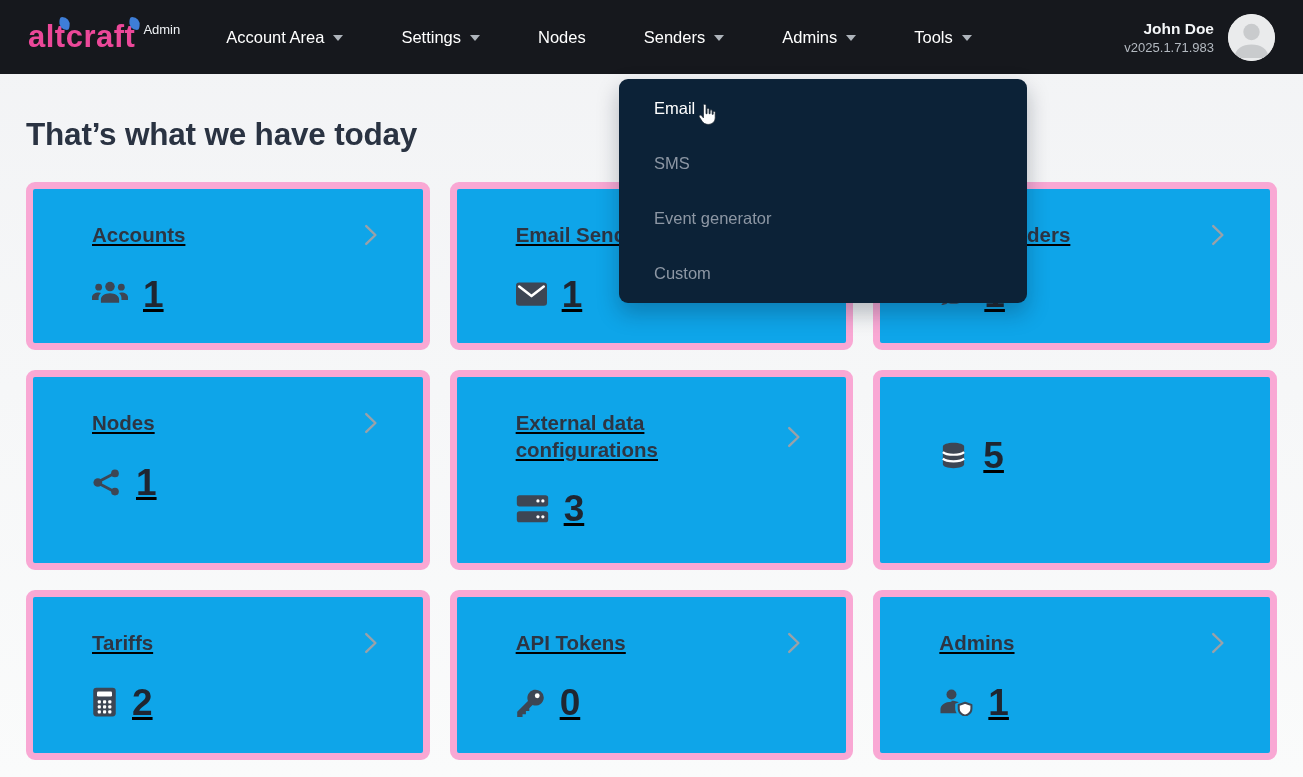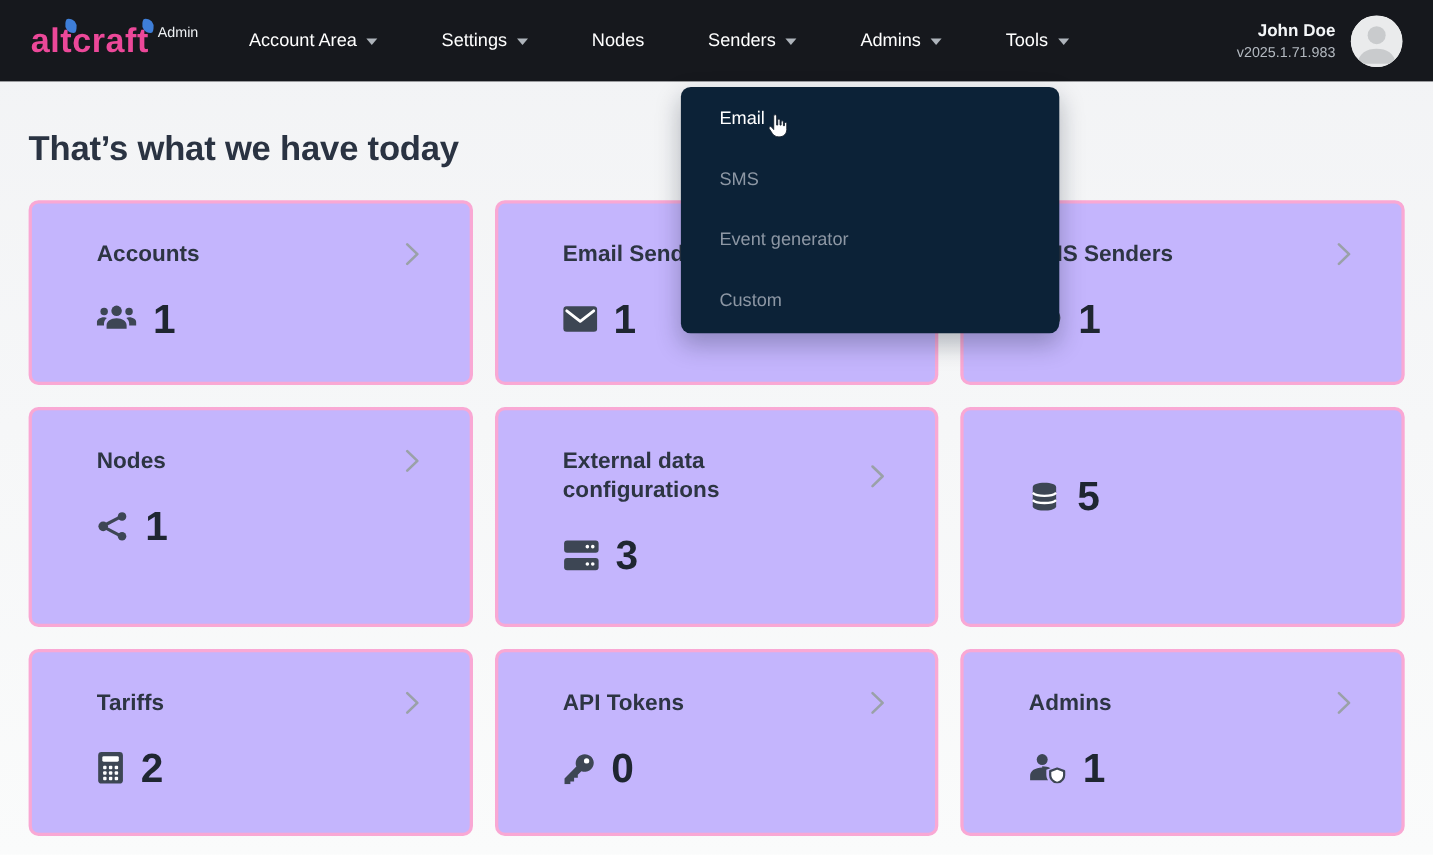--- a/index.html
+++ b/index.html
@@ -26,34 +26,34 @@
   .caret { width:0; height:0; border-left:5.5px solid transparent; border-right:5.5px solid transparent; border-top:6px solid #aeb4bb; margin-top:2px; }
 
   .user-area { margin-left:auto; display:flex; align-items:center; cursor:pointer; }
   .user-text { text-align:right; margin-right:14px; }
   .user-name { color:#f4f6f8; font-size:15.5px; font-weight:700; line-height:1.35;text-align:right; }
   .user-version { color:#b3b9c0; font-size:13px; }
   .avatar { width:47px; height:47px; border-radius:50%; overflow:hidden; background:#eaebec; flex:none; }
 
   
   .dropdown {
-    position:absolute; left:619px; top:79px; width:344px; height:224px;
+    position:absolute; left:619px; top:79px; width:408px; height:224px;
     background:#0c2237; border-radius:9px; z-index:20;
     box-shadow:0 10px 22px rgba(10,20,40,.28); padding-top:2px;
   }
   .menu-item { height:55px; display:flex; align-items:center; padding:0 35px; color:#8d97a4; font-size:16.5px; cursor:pointer; }
   .menu-item.hovered { color:#ffffff; }
   .cursor-icon { margin-left:1px; margin-top:14px; flex:none; }
 
   
   .main { padding:0 26px; position:relative; z-index:1; }
   .page-title { margin:42px 0 29px; font-size:31.5px; font-weight:700; color:#2a3342; letter-spacing:-.2px; }
 
   .cards { display:grid; grid-template-columns:repeat(3,1fr); grid-template-rows:168px 200px 170px; gap:20px; }
-  .card { background:#c4b5fd; border:3px solid #f9a8d4; border-radius:9px; padding:33px 52px 0 59px; cursor:pointer; }
+  .card { background:#0ea5e9; border:7px solid #f9a8d4; border-radius:9px; padding:33px 52px 0 59px; cursor:pointer;text-decoration:underline; }
   .card-head { display:flex; align-items:center; justify-content:space-between; }
   .card-title { color:#2d3543; font-size:20.5px; font-weight:700; line-height:1.3; max-width:250px; }
   .chevron { flex:none; margin-right:-12px; }
   .card-stat { margin-top:27px; display:flex; align-items:center; gap:15px; color:#3d4654; }
   .card-stat svg { flex:none; }
   .card-count { font-size:37px; font-weight:700; color:#1f2631; line-height:1; }
 </style>
 </head>
 <body>
 

